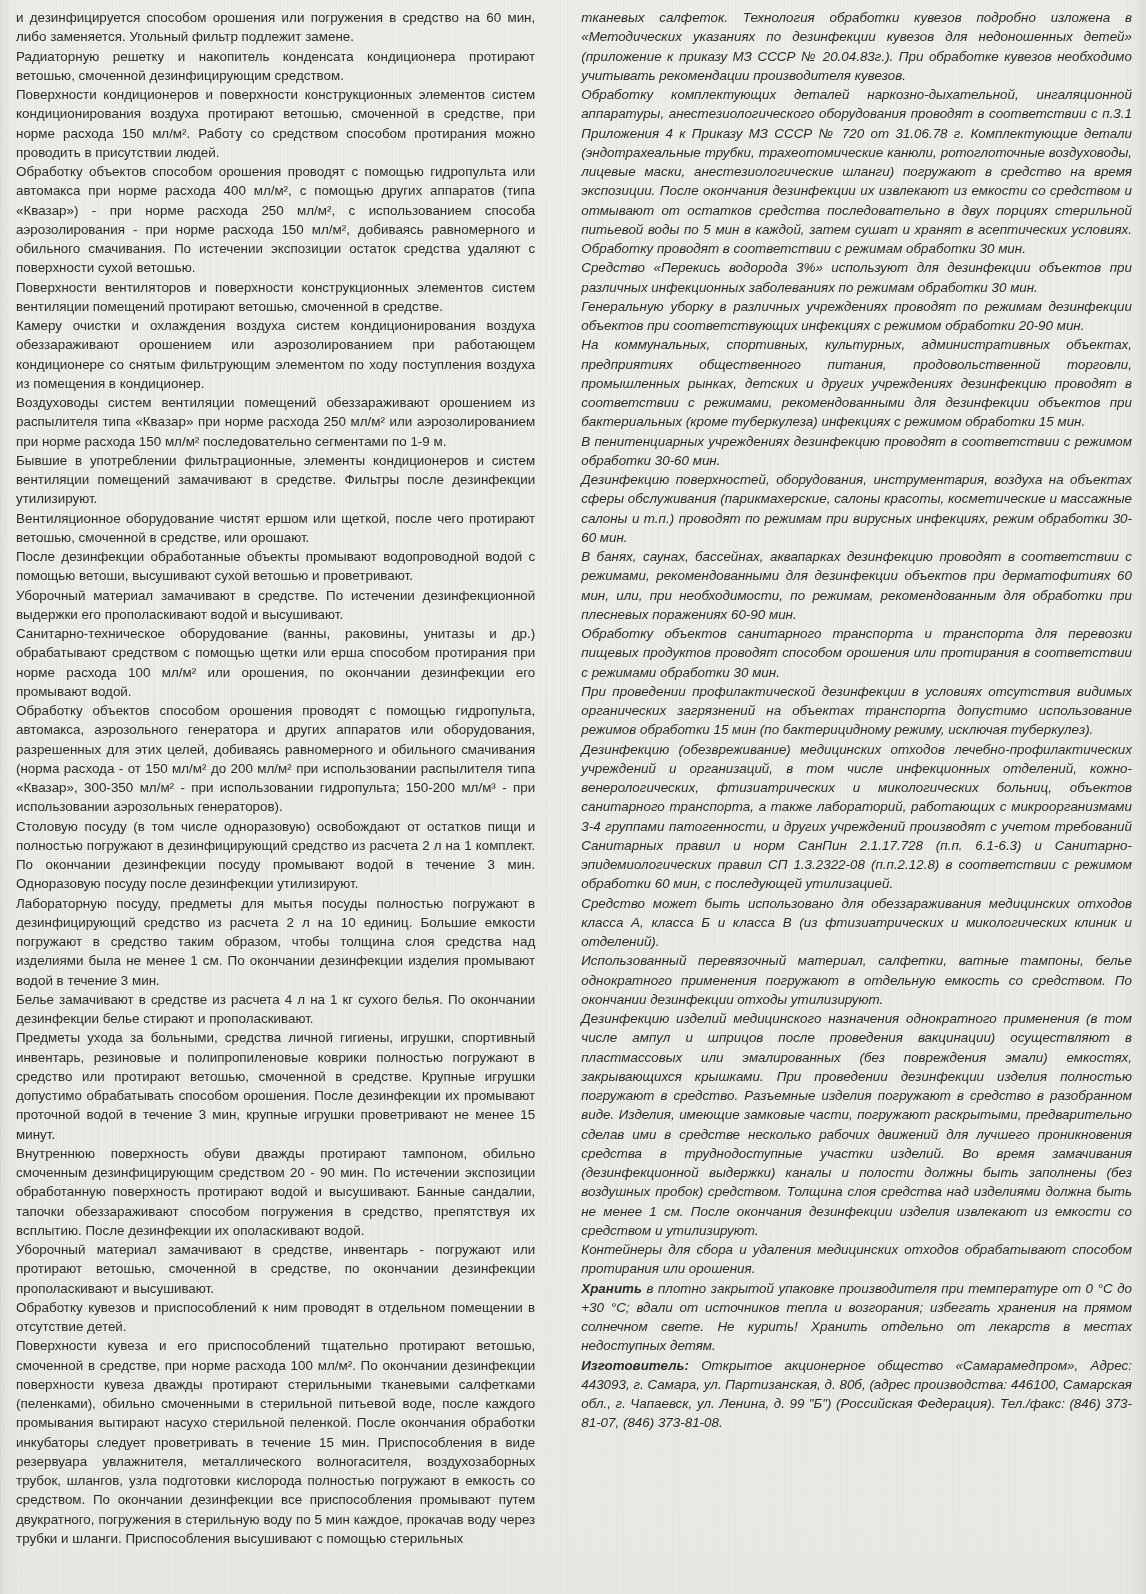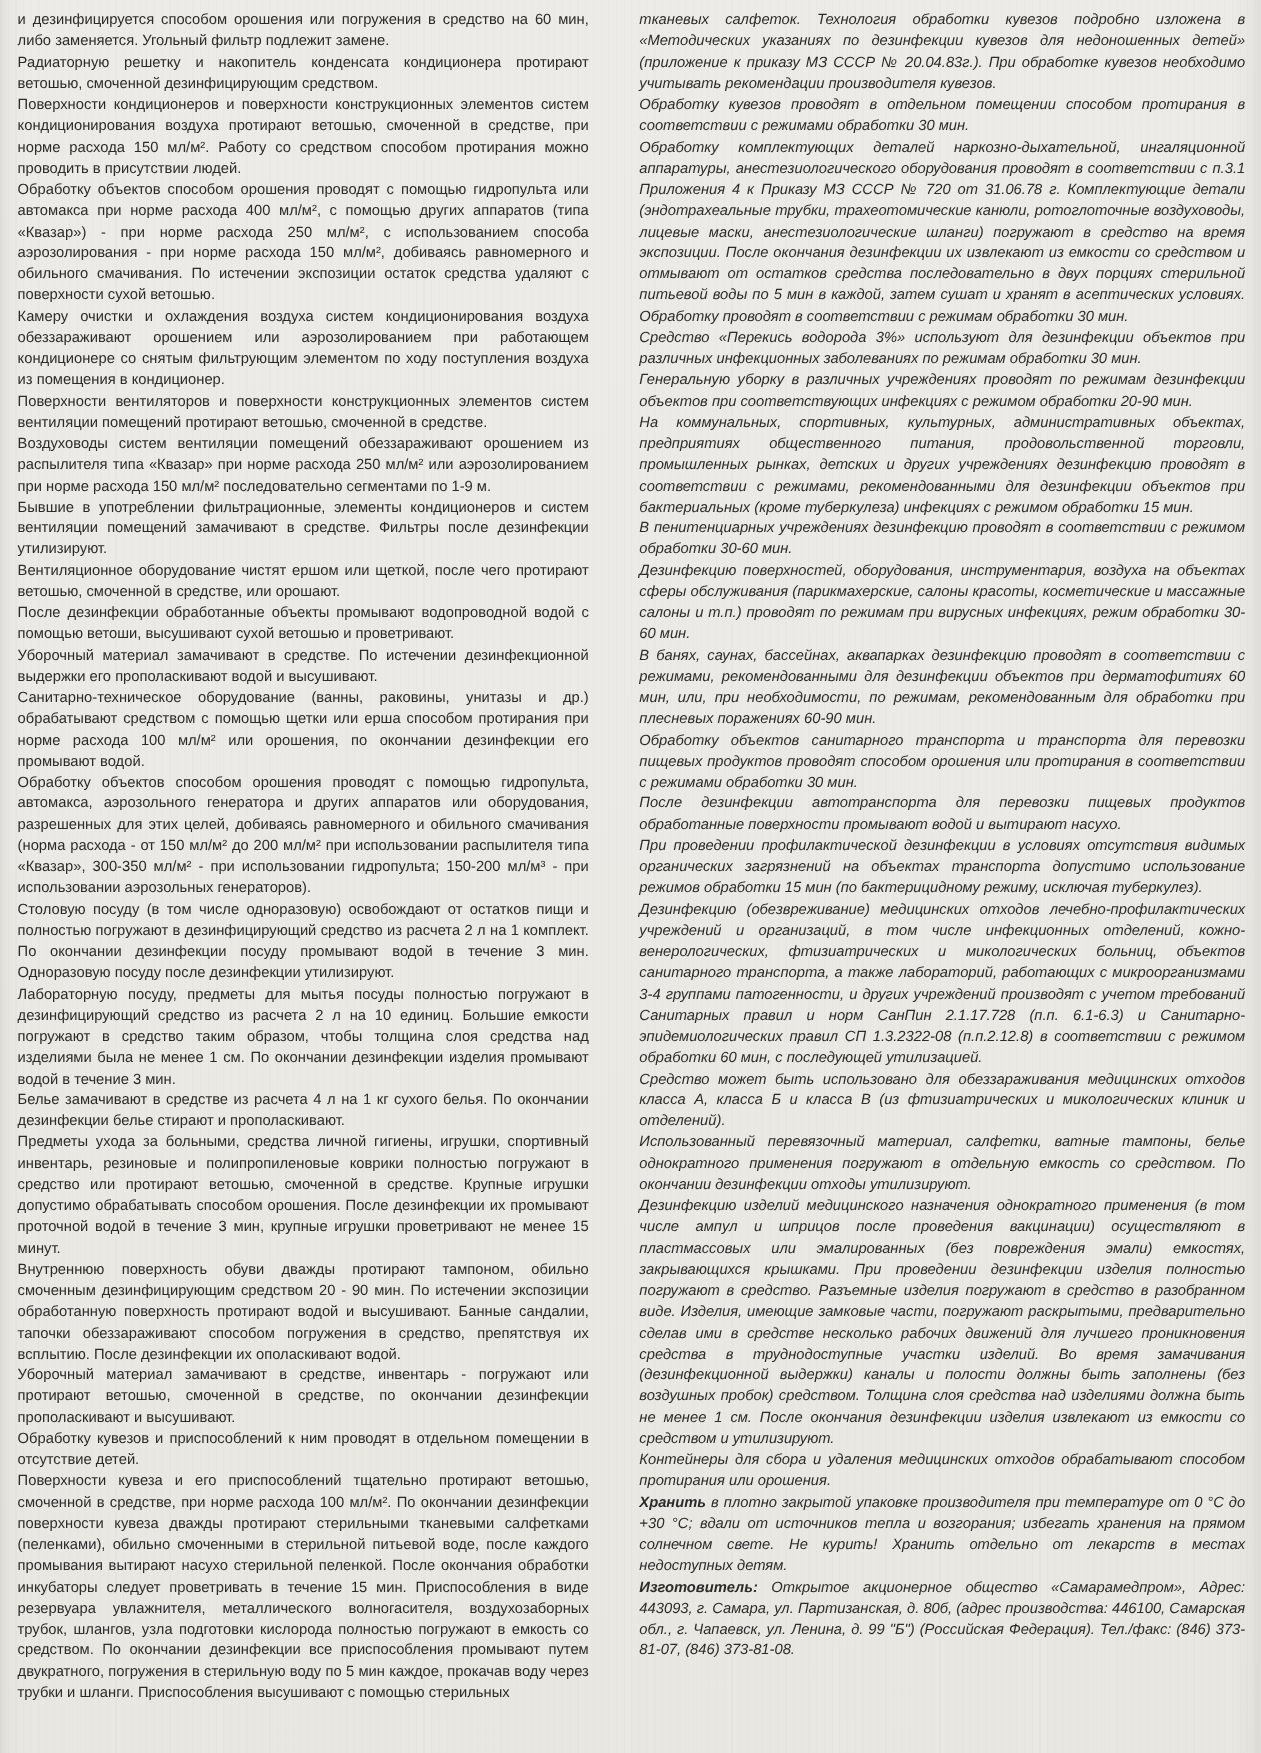--- a/index.html
+++ b/index.html
@@ -81,51 +81,49 @@
 
 <div class="page">
   <div class="sep"></div>
   <div class="columns">
 
     <div class="col col-left">
       <p>и дезинфицируется способом орошения или погружения в средство на 60 мин, либо заменяется. Угольный фильтр подлежит замене.</p>
       <p>Радиаторную решетку и накопитель конденсата кондиционера протирают ветошью, смоченной дезинфицирующим средством.</p>
       <p>Поверхности кондиционеров и поверхности конструкционных элементов систем кондиционирования воздуха протирают ветошью, смоченной в средстве, при норме расхода 150 мл/м². Работу со средством способом протирания можно проводить в присутствии людей.</p>
       <p>Обработку объектов способом орошения проводят с помощью гидропульта или автомакса при норме расхода 400 мл/м², с помощью других аппаратов (типа «Квазар») - при норме расхода 250 мл/м², с использованием способа аэрозолирования - при норме расхода 150 мл/м², добиваясь равномерного и обильного смачивания. По истечении экспозиции остаток средства удаляют с поверхности сухой ветошью.</p>
+      <p>Поверхности вентиляторов и поверхности конструкционных элементов систем вентиляции помещений протирают ветошью, смоченной в средстве.</p>
       <p>Камеру очистки и охлаждения воздуха систем кондиционирования воздуха обеззараживают орошением или аэрозолированием при работающем кондиционере со снятым фильтрующим элементом по ходу поступления воздуха из помещения в кондиционер.</p>
-      <p>Поверхности вентиляторов и поверхности конструкционных элементов систем вентиляции помещений протирают ветошью, смоченной в средстве.</p>
       <p>Воздуховоды систем вентиляции помещений обеззараживают орошением из распылителя типа «Квазар» при норме расхода 250 мл/м² или аэрозолированием при норме расхода 150 мл/м² последовательно сегментами по 1-9 м.</p>
       <p>Бывшие в употреблении фильтрационные, элементы кондиционеров и систем вентиляции помещений замачивают в средстве. Фильтры после дезинфекции утилизируют.</p>
       <p>Вентиляционное оборудование чистят ершом или щеткой, после чего протирают ветошью, смоченной в средстве, или орошают.</p>
       <p>После дезинфекции обработанные объекты промывают водопроводной водой с помощью ветоши, высушивают сухой ветошью и проветривают.</p>
       <p>Уборочный материал замачивают в средстве. По истечении дезинфекционной выдержки его прополаскивают водой и высушивают.</p>
       <p>Санитарно-техническое оборудование (ванны, раковины, унитазы и др.) обрабатывают средством с помощью щетки или ерша способом протирания при норме расхода 100 мл/м² или орошения, по окончании дезинфекции его промывают водой.</p>
       <p>Обработку объектов способом орошения проводят с помощью гидропульта, автомакса, аэрозольного генератора и других аппаратов или оборудования, разрешенных для этих целей, добиваясь равномерного и обильного смачивания (норма расхода - от 150 мл/м² до 200 мл/м² при использовании распылителя типа «Квазар», 300-350 мл/м² - при использовании гидропульта; 150-200 мл/м³ - при использовании аэрозольных генераторов).</p>
       <p>Столовую посуду (в том числе одноразовую) освобождают от остатков пищи и полностью погружают в дезинфицирующий средство из расчета 2 л на 1 комплект. По окончании дезинфекции посуду промывают водой в течение 3 мин. Одноразовую посуду после дезинфекции утилизируют.</p>
       <p>Лабораторную посуду, предметы для мытья посуды полностью погружают в дезинфицирующий средство из расчета 2 л на 10 единиц. Большие емкости погружают в средство таким образом, чтобы толщина слоя средства над изделиями была не менее 1 см. По окончании дезинфекции изделия промывают водой в течение 3 мин.</p>
       <p>Белье замачивают в средстве из расчета 4 л на 1 кг сухого белья. По окончании дезинфекции белье стирают и прополаскивают.</p>
       <p>Предметы ухода за больными, средства личной гигиены, игрушки, спортивный инвентарь, резиновые и полипропиленовые коврики полностью погружают в средство или протирают ветошью, смоченной в средстве. Крупные игрушки допустимо обрабатывать способом орошения. После дезинфекции их промывают проточной водой в течение 3 мин, крупные игрушки проветривают не менее 15 минут.</p>
       <p>Внутреннюю поверхность обуви дважды протирают тампоном, обильно смоченным дезинфицирующим средством 20 - 90 мин. По истечении экспозиции обработанную поверхность протирают водой и высушивают. Банные сандалии, тапочки обеззараживают способом погружения в средство, препятствуя их всплытию. После дезинфекции их ополаскивают водой.</p>
       <p>Уборочный материал замачивают в средстве, инвентарь - погружают или протирают ветошью, смоченной в средстве, по окончании дезинфекции прополаскивают и высушивают.</p>
       <p>Обработку кувезов и приспособлений к ним проводят в отдельном помещении в отсутствие детей.</p>
       <p>Поверхности кувеза и его приспособлений тщательно протирают ветошью, смоченной в средстве, при норме расхода 100 мл/м². По окончании дезинфекции поверхности кувеза дважды протирают стерильными тканевыми салфетками (пеленками), обильно смоченными в стерильной питьевой воде, после каждого промывания вытирают насухо стерильной пеленкой. После окончания обработки инкубаторы следует проветривать в течение 15 мин. Приспособления в виде резервуара увлажнителя, металлического волногасителя, воздухозаборных трубок, шлангов, узла подготовки кислорода полностью погружают в емкость со средством. По окончании дезинфекции все приспособления промывают путем двукратного, погружения в стерильную воду по 5 мин каждое, прокачав воду через трубки и шланги. Приспособления высушивают с помощью стерильных</p>
     </div>
 
     <div class="col col-right">
       <p>тканевых салфеток. Технология обработки кувезов подробно изложена в «Методических указаниях по дезинфекции кувезов для недоношенных детей» (приложение к приказу МЗ СССР № 20.04.83г.). При обработке кувезов необходимо учитывать рекомендации производителя кувезов.</p>
-      <p>Обработку кувезов проводят в отдельном помещении способом протирания в соответствии с режимами обработки 30 мин.</p>
       <p>Обработку комплектующих деталей наркозно-дыхательной, ингаляционной аппаратуры, анестезиологического оборудования проводят в соответствии с п.3.1 Приложения 4 к Приказу МЗ СССР № 720 от 31.06.78 г. Комплектующие детали (эндотрахеальные трубки, трахеотомические канюли, ротоглоточные воздуховоды, лицевые маски, анестезиологические шланги) погружают в средство на время экспозиции. После окончания дезинфекции их извлекают из емкости со средством и отмывают от остатков средства последовательно в двух порциях стерильной питьевой воды по 5 мин в каждой, затем сушат и хранят в асептических условиях. Обработку проводят в соответствии с режимам обработки 30 мин.</p>
       <p>Средство «Перекись водорода 3%» используют для дезинфекции объектов при различных инфекционных заболеваниях по режимам обработки 30 мин.</p>
       <p>Генеральную уборку в различных учреждениях проводят по режимам дезинфекции объектов при соответствующих инфекциях с режимом обработки 20-90 мин.</p>
       <p>На коммунальных, спортивных, культурных, административных объектах, предприятиях общественного питания, продовольственной торговли, промышленных рынках, детских и других учреждениях дезинфекцию проводят в соответствии с режимами, рекомендованными для дезинфекции объектов при бактериальных (кроме туберкулеза) инфекциях с режимом обработки 15 мин.</p>
       <p>В пенитенциарных учреждениях дезинфекцию проводят в соответствии с режимом обработки 30-60 мин.</p>
       <p>Дезинфекцию поверхностей, оборудования, инструментария, воздуха на объектах сферы обслуживания (парикмахерские, салоны красоты, косметические и массажные салоны и т.п.) проводят по режимам при вирусных инфекциях, режим обработки 30-60 мин.</p>
       <p>В банях, саунах, бассейнах, аквапарках дезинфекцию проводят в соответствии с режимами, рекомендованными для дезинфекции объектов при дерматофитиях 60 мин, или, при необходимости, по режимам, рекомендованным для обработки при плесневых поражениях 60-90 мин.</p>
       <p>Обработку объектов санитарного транспорта и транспорта для перевозки пищевых продуктов проводят способом орошения или протирания в соответствии с режимами обработки 30 мин.</p>
-      <p>После дезинфекции автотранспорта для перевозки пищевых продуктов обработанные поверхности промывают водой и вытирают насухо.</p>
       <p>При проведении профилактической дезинфекции в условиях отсутствия видимых органических загрязнений на объектах транспорта допустимо использование режимов обработки 15 мин (по бактерицидному режиму, исключая туберкулез).</p>
       <p>Дезинфекцию (обезвреживание) медицинских отходов лечебно-профилактических учреждений и организаций, в том числе инфекционных отделений, кожно-венерологических, фтизиатрических и микологических больниц, объектов санитарного транспорта, а также лабораторий, работающих с микроорганизмами 3-4 группами патогенности, и других учреждений производят с учетом требований Санитарных правил и норм СанПин 2.1.17.728 (п.п. 6.1-6.3) и Санитарно-эпидемиологических правил СП 1.3.2322-08 (п.п.2.12.8) в соответствии с режимом обработки 60 мин, с последующей утилизацией.</p>
       <p>Средство может быть использовано для обеззараживания медицинских отходов класса А, класса Б и класса В (из фтизиатрических и микологических клиник и отделений).</p>
       <p>Использованный перевязочный материал, салфетки, ватные тампоны, белье однократного применения погружают в отдельную емкость со средством. По окончании дезинфекции отходы утилизируют.</p>
       <p>Дезинфекцию изделий медицинского назначения однократного применения (в том числе ампул и шприцов после проведения вакцинации) осуществляют в пластмассовых или эмалированных (без повреждения эмали) емкостях, закрывающихся крышками. При проведении дезинфекции изделия полностью погружают в средство. Разъемные изделия погружают в средство в разобранном виде. Изделия, имеющие замковые части, погружают раскрытыми, предварительно сделав ими в средстве несколько рабочих движений для лучшего проникновения средства в труднодоступные участки изделий. Во время замачивания (дезинфекционной выдержки) каналы и полости должны быть заполнены (без воздушных пробок) средством. Толщина слоя средства над изделиями должна быть не менее 1 см. После окончания дезинфекции изделия извлекают из емкости со средством и утилизируют.</p>
       <p>Контейнеры для сбора и удаления медицинских отходов обрабатывают способом протирания или орошения.</p>
 
       <p><span class="b">Хранить</span><span> в плотно закрытой упаковке производителя при температуре от 0 °С до +30 °С; вдали от источников тепла и возгорания; избегать хранения на прямом солнечном свете. Не курить! Хранить отдельно от лекарств в местах недоступных детям.</span></p>
 
 

